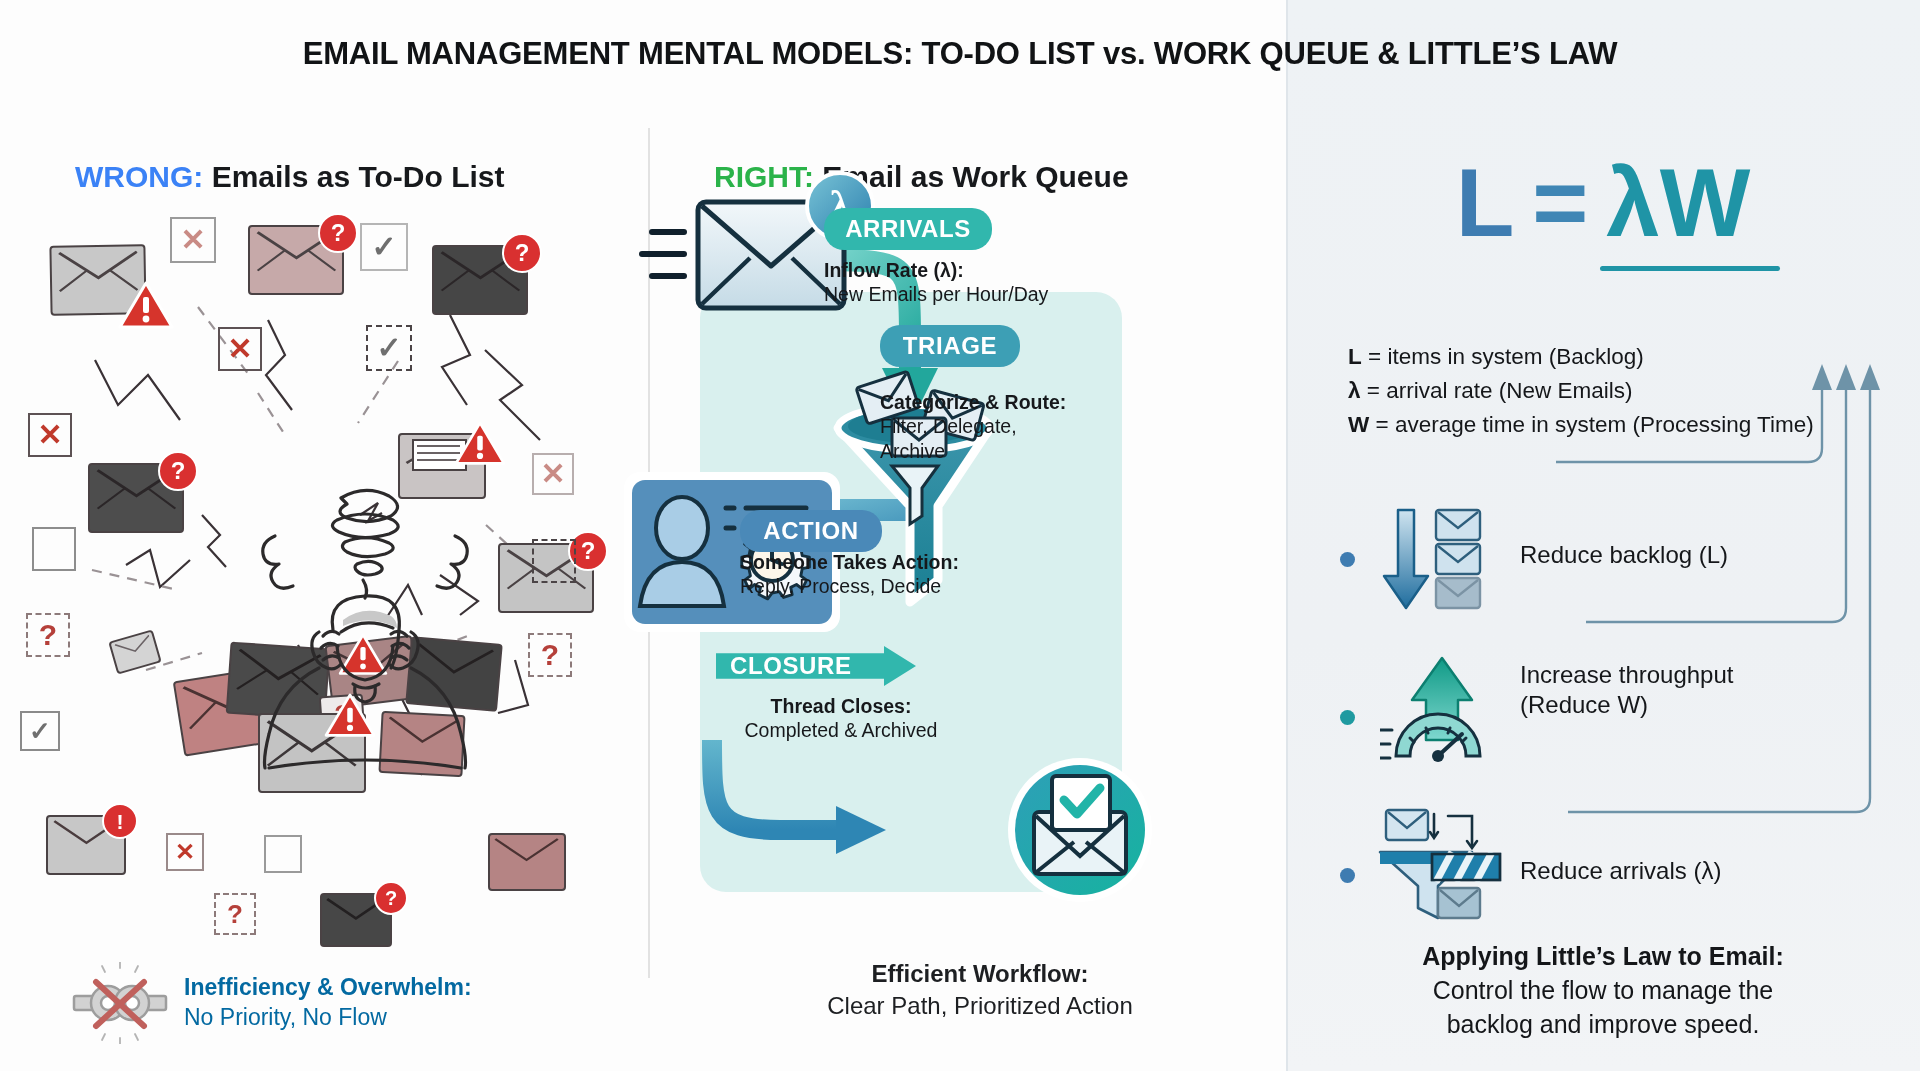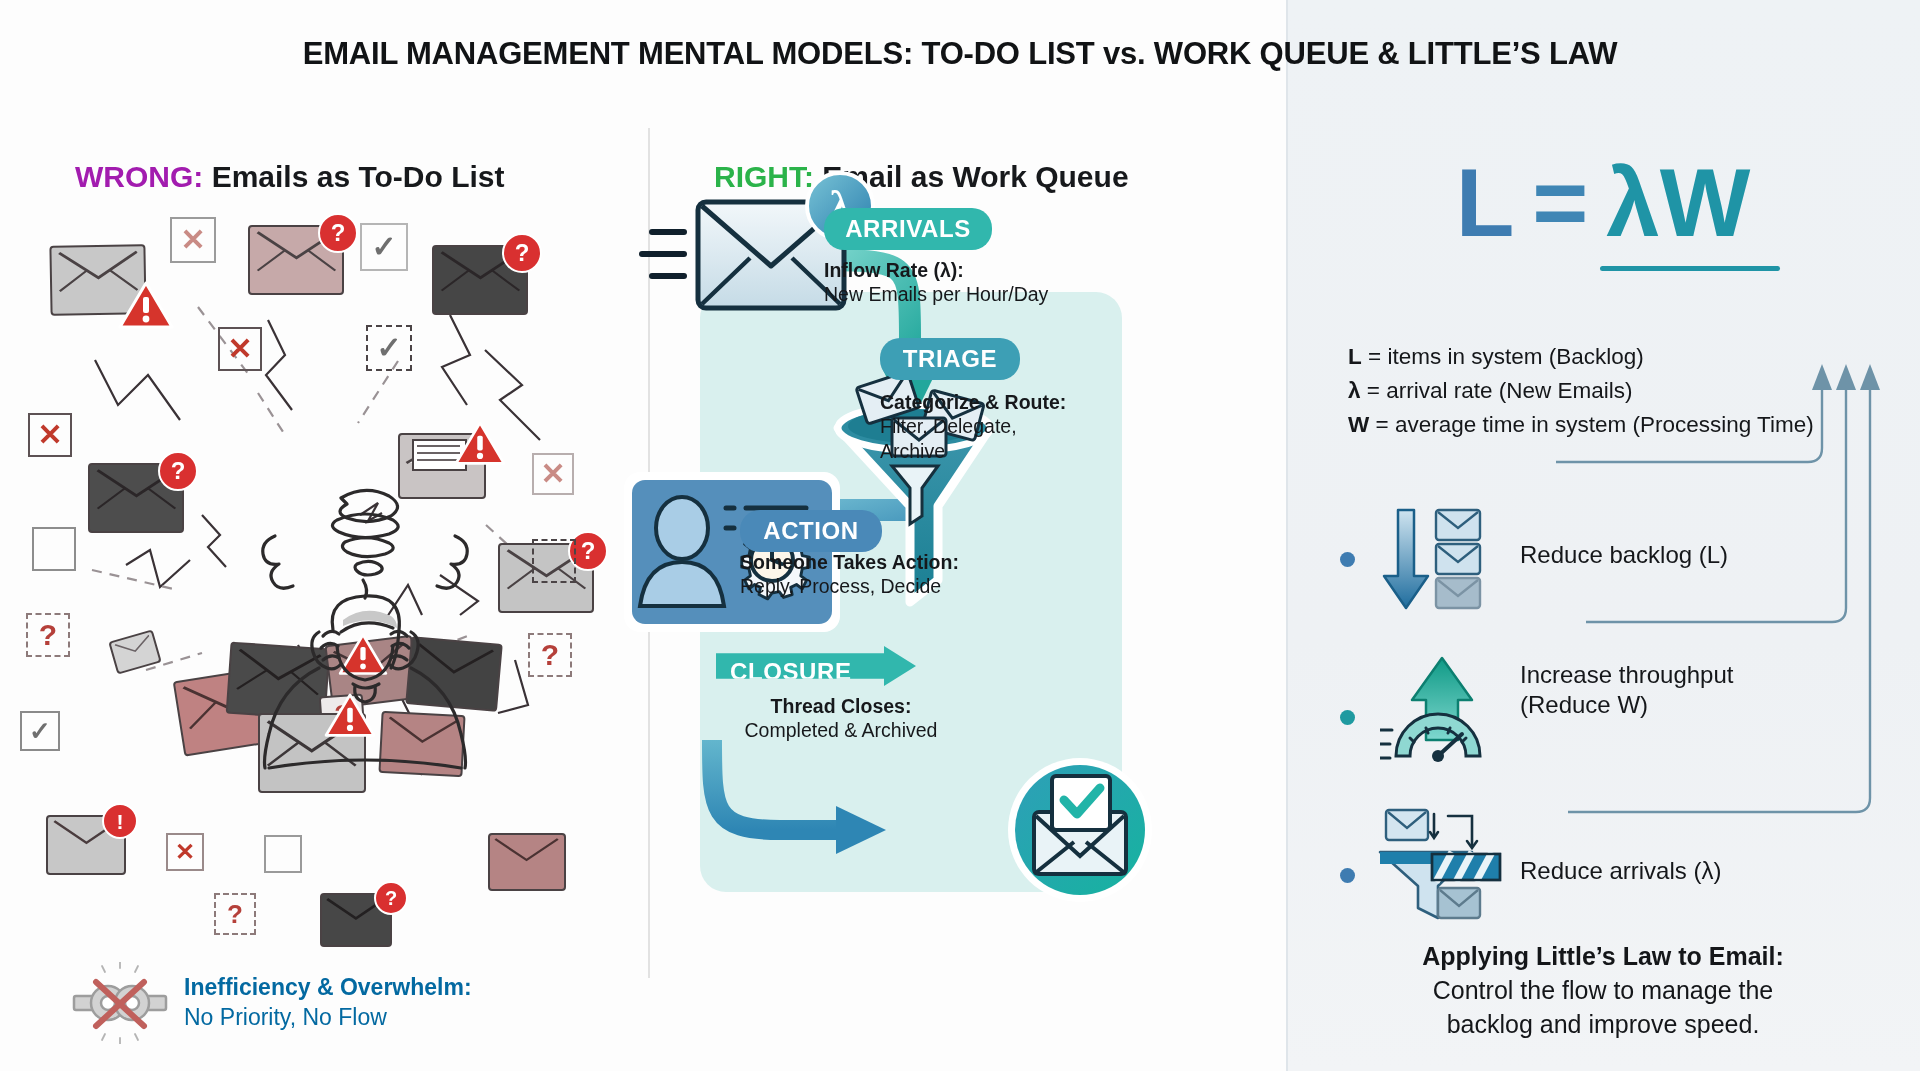--- a/index.html
+++ b/index.html
@@ -26,21 +26,21 @@
   }
 
   
   .divider { position:absolute; width:2px; background:#e2e2e2; top:128px; height:850px; }
   #div1 { left:648px; }
 
   
   .panel-head { position:absolute; font-size:30px; font-weight:bold; color:#17191c; white-space:nowrap; }
   #head-left  { left:75px;  top:160px; }
   #head-mid   { left:714px; top:160px; }
-  .kw-wrong { color:#a21caf;text-align:center; }
+  .kw-wrong { color:#3b82f6;text-align:center; }
   .kw-right { color:#2bb34a; }
 
   
   
   
   #left-art { position:absolute; left:30px; top:215px; width:620px; height:700px; }
   .env {
     position:absolute; border:2.4px solid #4a4244; border-radius:4px;
     background:#c9c9c9;
   }
@@ -105,21 +105,21 @@
   }
   .tag-round { border-radius:20px; }
 
   .cap { position:absolute; font-size:19.5px; line-height:1.25; color:#16181b; }
   .cap b { font-weight:bold; display:block; }
   .cap span { display:block; }
 
   
   #tag-closure {
     position:absolute; height:40px; background:#31b7ad;
-    display:flex; align-items:flex-end; padding-left:14px; padding-right:34px;
+    display:flex; align-items:center; padding-left:14px; padding-right:34px;
     clip-path: polygon(0 18%, 84% 18%, 84% 0, 100% 50%, 84% 100%, 84% 82%, 0 82%);
   }
   #tag-closure .lbl { color:#fff; font-weight:bold; font-size:24px; letter-spacing:0.6px; }
 
   
   #mid-foot {
     position:absolute; left:700px; top:958px; width:560px; text-align:center;
     font-size:24px; line-height:1.35; color:#1d1f22;
   }
   #mid-foot b { display:block; font-weight:bold; }
@@ -601,21 +601,21 @@
         </g>
       </g>
     </svg>
 
     <div class="tag tag-round" id="tag-arrivals" style="left:164px;top:-2px;width:168px;height:42px;background:#31b7ad;font-size:24px;">ARRIVALS</div>
     <div class="cap" style="left:164px;top:48px;width:260px;">
       <b>Inflow Rate (λ):</b>
       <span>New Emails per Hour/Day</span>
     </div>
 
-    <div class="tag tag-round" id="tag-triage" style="left:220px;top:128px;width:140px;height:42px;background:#3d9fb5;font-size:24px;">TRIAGE</div>
+    <div class="tag tag-round" id="tag-triage" style="left:220px;top:115px;width:140px;height:42px;background:#3d9fb5;font-size:24px;">TRIAGE</div>
     <div class="cap" style="left:220px;top:180px;width:200px;">
       <b>Categorize &amp; Route:</b>
       <span>Filter, Delegate,</span>
       <span>Archive</span>
     </div>
 
     <div class="tag tag-round" id="tag-action" style="left:80px;top:300px;width:142px;height:42px;background:#4a89b8;font-size:24px;">ACTION</div>
     <div class="cap" style="left:80px;top:340px;width:270px;">
       <b>Someone Takes Action:</b>
       <span>Reply, Process, Decide</span>
@@ -623,20 +623,24 @@
 
     <div id="tag-closure" style="left:56px;top:436px;width:200px;">
       <span class="lbl">CLOSURE</span>
     </div>
     <div class="cap" style="left:56px;top:484px;width:250px;text-align:center;">
       <b>Thread Closes:</b>
       <span>Completed &amp; Archived</span>
     </div>
   </div>
 
+  <div id="mid-foot">
+    <b>Efficient Workflow:</b>
+    <span>Clear Path, Prioritized Action</span>
+  </div>
 
   <div id="formula">
     <span class="L">L</span><span class="eq" style="margin:0 18px;">=</span><span class="lw">λW</span>
   </div>
   <div id="under"></div>
 
   <div id="legend">
     <div class="leg">
       <b>L</b><span> = items in system (Backlog)</span>
     </div>

